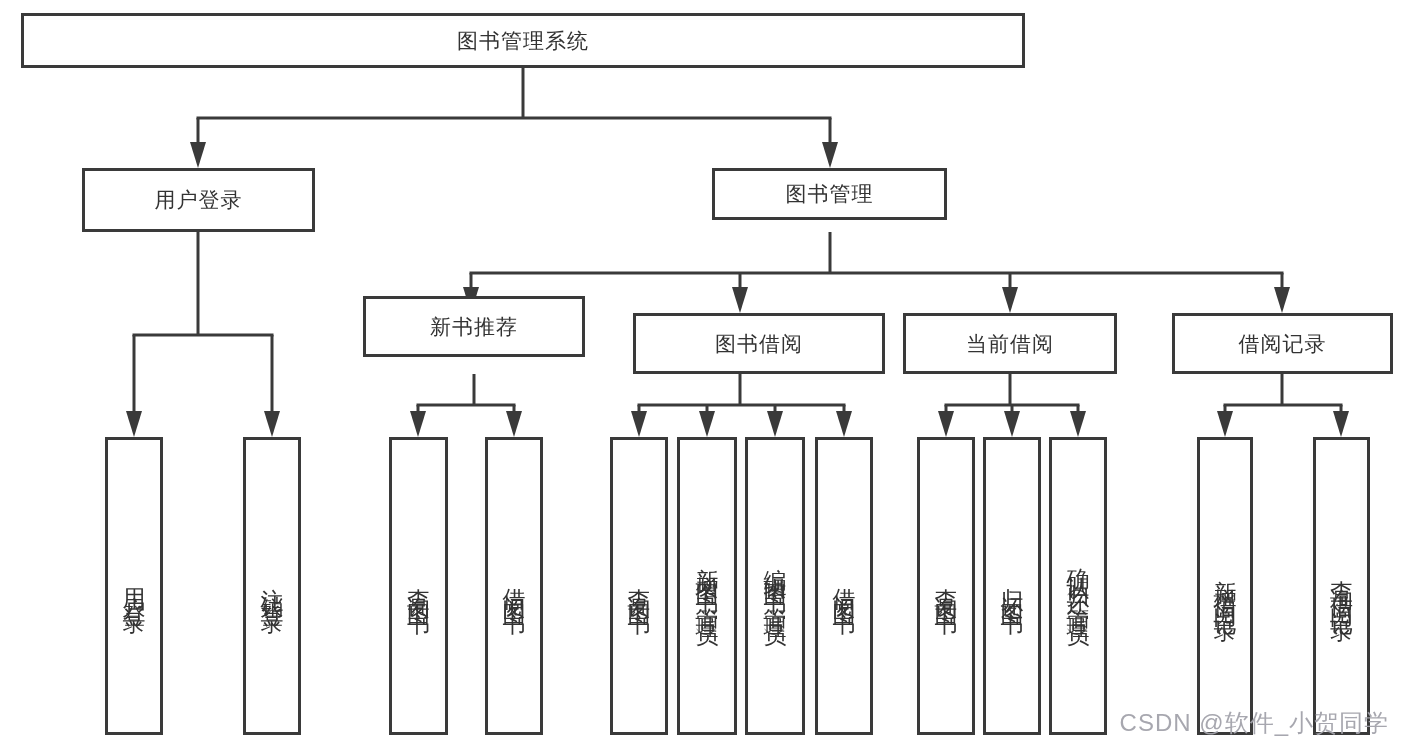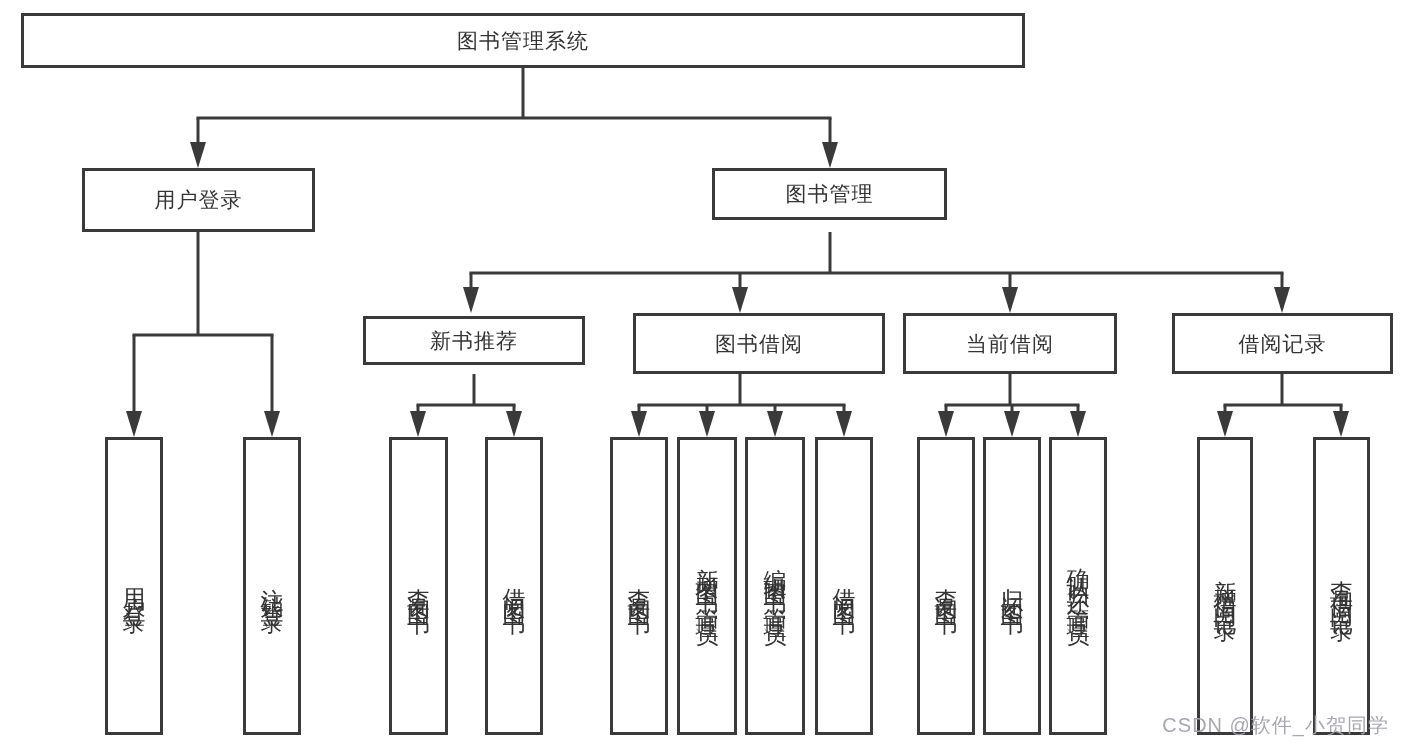--- a/index.html
+++ b/index.html
@@ -33,21 +33,21 @@
     writing-mode:vertical-rl;
     text-orientation:mixed;
     line-height:1.0;
     letter-spacing:8px;
     white-space:nowrap;
   }
   .watermark{
     position:absolute;
     right:16px;
     bottom:8px;
-    font-size:20px;
+    font-size:24px;
     color:var(--watermark);
     opacity:.95;
     letter-spacing:1px;
   }
 </style>
 </head>
 <body>
 
 <div class="canvas">
 
@@ -131,21 +131,21 @@
     <span>图书管理系统</span>
   </div>
 
   <div class="node hbox" style="left:82px;top:168px;width:233px;height:64px;">
     <span>用户登录</span>
   </div>
   <div class="node hbox" style="left:712px;top:168px;width:235px;height:52px;">
     <span>图书管理</span>
   </div>
 
-  <div class="node hbox" style="left:363px;top:316px;width:222px;height:49px;">
+  <div class="node hbox" style="left:363px;top:296px;width:222px;height:61px;">
     <span>新书推荐</span>
   </div>
   <div class="node hbox" style="left:633px;top:313px;width:252px;height:61px;">
     <span>图书借阅</span>
   </div>
   <div class="node hbox" style="left:903px;top:313px;width:214px;height:61px;">
     <span>当前借阅</span>
   </div>
   <div class="node hbox" style="left:1172px;top:313px;width:221px;height:61px;">
     <span>借阅记录</span>

